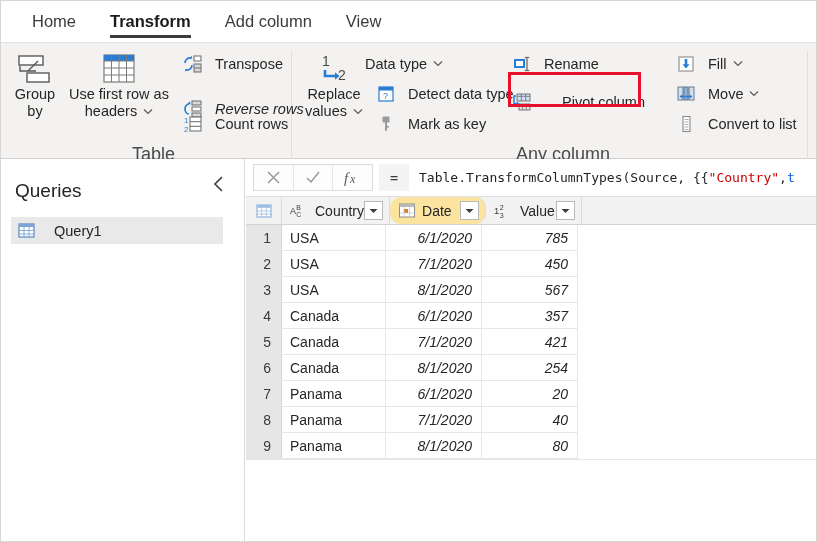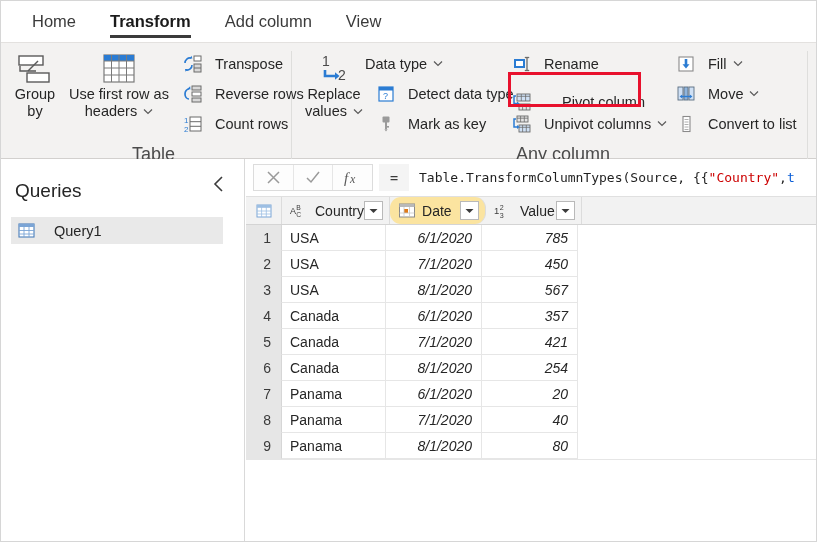--- a/index.html
+++ b/index.html
@@ -346,21 +346,21 @@
           <line x1="10" y1="13" x2="17" y2="13" stroke="#6b6b6b" stroke-width="1"></line>
           <path d="M1 8 A5 5 0 0 1 7 3" fill="none" stroke="#2b7cd3" stroke-width="1.6"></path>
           <path d="M7.5 0.8 L8.4 3.4 L5.6 3.8 Z" fill="#2b7cd3"></path>
           <path d="M8 10 A5 5 0 0 1 2 15" fill="none" stroke="#2b7cd3" stroke-width="1.6"></path>
           <path d="M1.5 16.8 L1 14.1 L3.8 14 Z" fill="#2b7cd3"></path>
         </svg>
       </span>
       <span class="lbl">Transpose</span>
     </div>
 
-    <div class="smbtn" style="left:183px; top:39px;">
+    <div class="smbtn" style="left:183px; top:54px;font-style:italic;">
       <span class="icoslot">
         <svg width="18" height="18" viewBox="0 0 18 18">
           <rect x="8" y="1" width="9" height="4" fill="#d9d9d9" stroke="#6b6b6b" stroke-width="1"></rect>
           <rect x="8" y="7" width="9" height="4" fill="#ffffff" stroke="#6b6b6b" stroke-width="1"></rect>
           <rect x="8" y="13" width="9" height="4" fill="#d9d9d9" stroke="#6b6b6b" stroke-width="1"></rect>
           <path d="M5 4 A4 5 0 0 0 5 14" fill="none" stroke="#2b7cd3" stroke-width="1.7"></path>
           <path d="M6.2 1.2 L6.4 4.6 L3.2 4.0 Z" fill="#2b7cd3"></path>
         </svg>
       </span>
       <span class="lbl">Reverse rows</span>
@@ -455,42 +455,20 @@
           <line x1="6" y1="13.3" x2="17" y2="13.3" stroke="#6b6b6b" stroke-width="0.8"></line>
           <line x1="9.6" y1="11" x2="9.6" y2="17" stroke="#6b6b6b" stroke-width="0.8"></line>
           <line x1="13.3" y1="11" x2="13.3" y2="17" stroke="#6b6b6b" stroke-width="0.8"></line>
           <path d="M3 3 L1 3 L1 10.5 L5 10.5" fill="none" stroke="#2b7cd3" stroke-width="1.5"></path>
           <path d="M4 8.6 L6.6 10.5 L4 12.4 Z" fill="#2b7cd3"></path>
         </svg>
       </span>
       <span class="lbl">Pivot column</span>
     </div>
 
-    <div class="smbtn" style="left:512px; top:69px;">
-      <span class="icoslot">
-        <svg width="18" height="18" viewBox="0 0 18 18">
-          <rect x="4" y="1" width="11" height="6" fill="#e4e4e4" stroke="#6b6b6b" stroke-width="0.9"></rect>
-          <line x1="4" y1="3.2" x2="15" y2="3.2" stroke="#6b6b6b" stroke-width="0.8"></line>
-          <line x1="7.6" y1="1" x2="7.6" y2="7" stroke="#6b6b6b" stroke-width="0.8"></line>
-          <line x1="11.3" y1="1" x2="11.3" y2="7" stroke="#6b6b6b" stroke-width="0.8"></line>
-          <rect x="6" y="10" width="11" height="7" fill="#cfe0f4" stroke="#6b6b6b" stroke-width="0.9"></rect>
-          <line x1="6" y1="12.3" x2="17" y2="12.3" stroke="#6b6b6b" stroke-width="0.8"></line>
-          <line x1="9.6" y1="10" x2="9.6" y2="17" stroke="#6b6b6b" stroke-width="0.8"></line>
-          <line x1="13.3" y1="10" x2="13.3" y2="17" stroke="#6b6b6b" stroke-width="0.8"></line>
-          <path d="M3 4 L1 4 L1 12 L5 12" fill="none" stroke="#2b7cd3" stroke-width="1.5"></path>
-          <path d="M4 10.1 L6.6 12 L4 13.9 Z" fill="#2b7cd3"></path>
-        </svg>
-      </span>
-      <span class="lbl">Unpivot columns</span>
-      <span class="chev">
-        <svg width="10" height="7" viewBox="0 0 10 7">
-            <path d="M1 1.5 L5 5.5 L9 1.5" fill="none" stroke="#5a5a5a" stroke-width="1.2"></path>
-          </svg>
-      </span>
-    </div>
 
     <div class="smbtn" style="left:676px; top:9px;justify-content:center;">
       <span class="icoslot">
         <svg width="18" height="18" viewBox="0 0 18 18">
           <rect x="2" y="2" width="14" height="14" fill="#ffffff" stroke="#8a8a8a" stroke-width="1.1"></rect>
           <path d="M9 4 L9 10" stroke="#2b7cd3" stroke-width="2.6"></path>
           <path d="M5.5 9.2 L9 13.6 L12.5 9.2 Z" fill="#2b7cd3"></path>
         </svg>
       </span>
       <span class="lbl">Fill</span>

